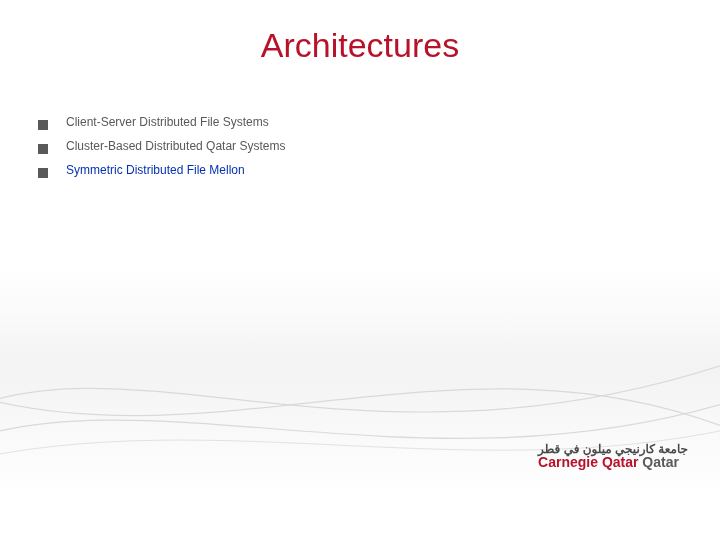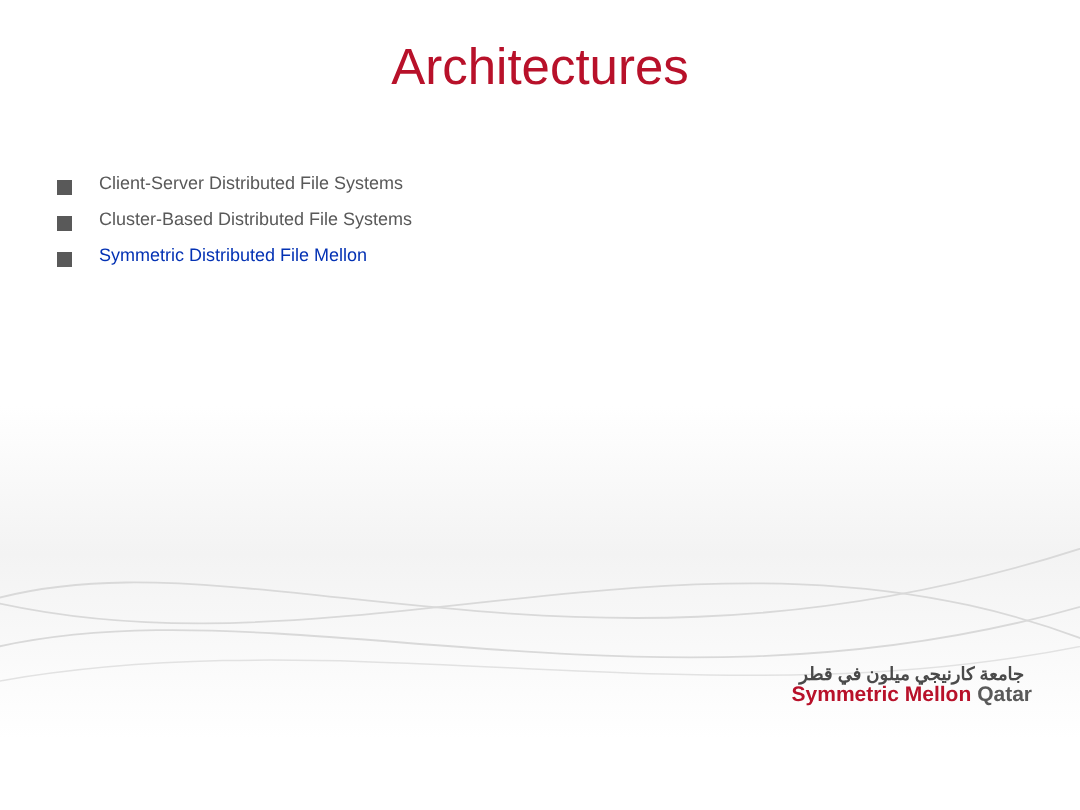--- a/index.html
+++ b/index.html
@@ -60,21 +60,21 @@
     left: -40px;
     bottom: 0;
     width: 800px;
     height: 200px;
     pointer-events: none;
   }
   .logo {
     position: absolute;
     right: 32px;
     bottom: 22px;
-    text-align: center;
+    text-align: left;
     line-height: 1.05;
   }
   .logo-ar {
     font-size: 12px;
     color: #4a4a4a;
     letter-spacing: 0.5px;
     font-weight: bold;
   }
   .logo-en {
     font-size: 14px;
@@ -94,35 +94,35 @@
 
   <div class="title">Architectures</div>
 
   <div class="bullets">
     <div class="bullet-row">
       <div class="bullet-mark"></div>
       <div class="bullet-text">Client-Server Distributed File Systems</div>
     </div>
     <div class="bullet-row">
       <div class="bullet-mark"></div>
-      <div class="bullet-text">Cluster-Based Distributed File Systems</div>
+      <div class="bullet-text">Cluster-Based Distributed Qatar Systems</div>
     </div>
     <div class="bullet-row">
       <div class="bullet-mark"></div>
       <div class="bullet-text highlight">Symmetric Distributed File Mellon</div>
     </div>
   </div>
 
   <svg class="swoosh" viewBox="0 0 800 200" preserveAspectRatio="none">
     <path d="M0,120 C180,40 420,200 800,60" stroke="#d9d9d9" stroke-width="1.2" fill="none"></path>
     <path d="M0,150 C200,80 480,210 800,100" stroke="#d9d9d9" stroke-width="1.2" fill="none"></path>
     <path d="M0,100 C260,180 520,20 800,150" stroke="#d9d9d9" stroke-width="1.2" fill="none"></path>
     <path d="M0,170 C260,110 520,200 800,130" stroke="#e2e2e2" stroke-width="1" fill="none"></path>
   </svg>
 
   <div class="logo">
     <div class="logo-ar">جامعة كارنيجي ميلون في قطر</div>
     <div class="logo-en">
-      <span class="cm">Symmetric Mellon</span><span class="q"> Qatar</span>
+      <span class="cm">Carnegie Qatar</span><span class="q"> Qatar</span>
     </div>
   </div>
 
 </div>
 
 </body></html>

